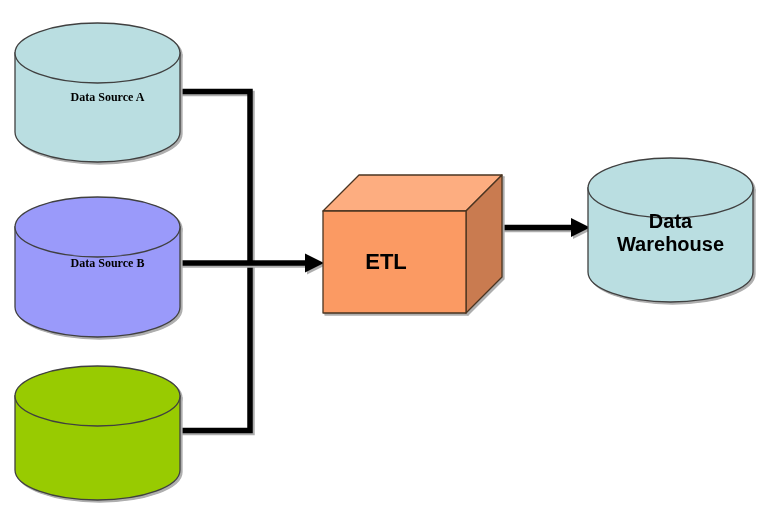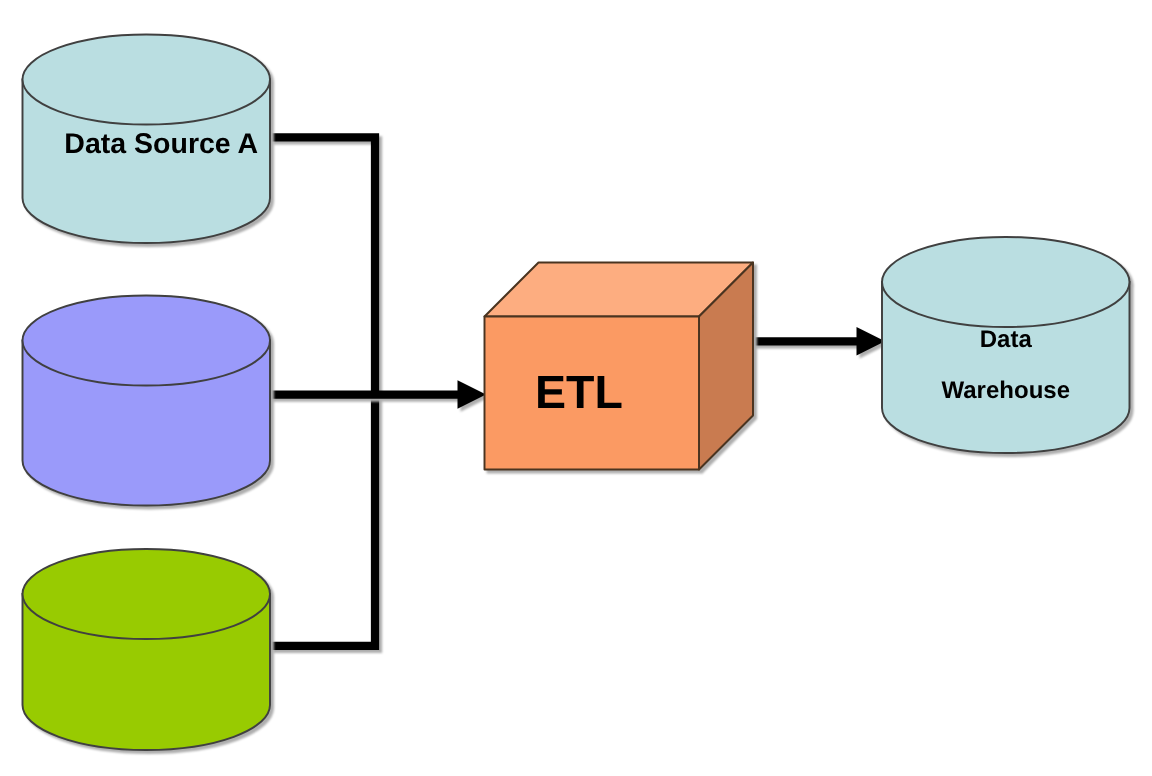--- a/index.html
+++ b/index.html
@@ -39,32 +39,33 @@
     stroke-linecap: butt;
   }
   .node-label {
     position: absolute;
     text-align: center;
     font-weight: bold;
     color: #000000;
     user-select: none;
   }
   .src-label {
-    font-size: 19px;
+    font-size: 12px;
     line-height: 24px;
     width: 185px;
+    font-family: Liberation Serif, serif;
   }
   .etl-label {
-    font-size: 31px;
+    font-size: 22px;
     line-height: 28px;
     width: 126px;
   }
   .wh-label {
-    font-size: 16px;
-    line-height: 34px;
+    font-size: 20px;
+    line-height: 23px;
     width: 121px;
   }
 </style>
 </head>
 <body>
 
 <div class="canvas">
 
   <svg class="diagram-svg" width="768" height="517" viewBox="0 0 768 517">
 
@@ -104,19 +105,20 @@
     </g>
 
     <g class="shadowed">
       <path class="cyl" d="M588,188 L588,272 A82.5,30 0 0 0 753,272 L753,188 Z" fill="#badee1"></path>
       <ellipse class="cyl" cx="670.5" cy="188" rx="82.5" ry="30" fill="#badee1"></ellipse>
     </g>
   </svg>
 
   <div class="node-label src-label" style="left:15px; top:85px;">Data Source A</div>
 
+  <div class="node-label src-label" style="left:15px; top:251px;">Data Source B</div>
 
 
   <div class="node-label etl-label" style="left:323px; top:248px;">ETL</div>
 
   <div class="node-label wh-label" style="left:610px; top:210px;">Data Warehouse</div>
 
 </div>
 
 </body></html>

